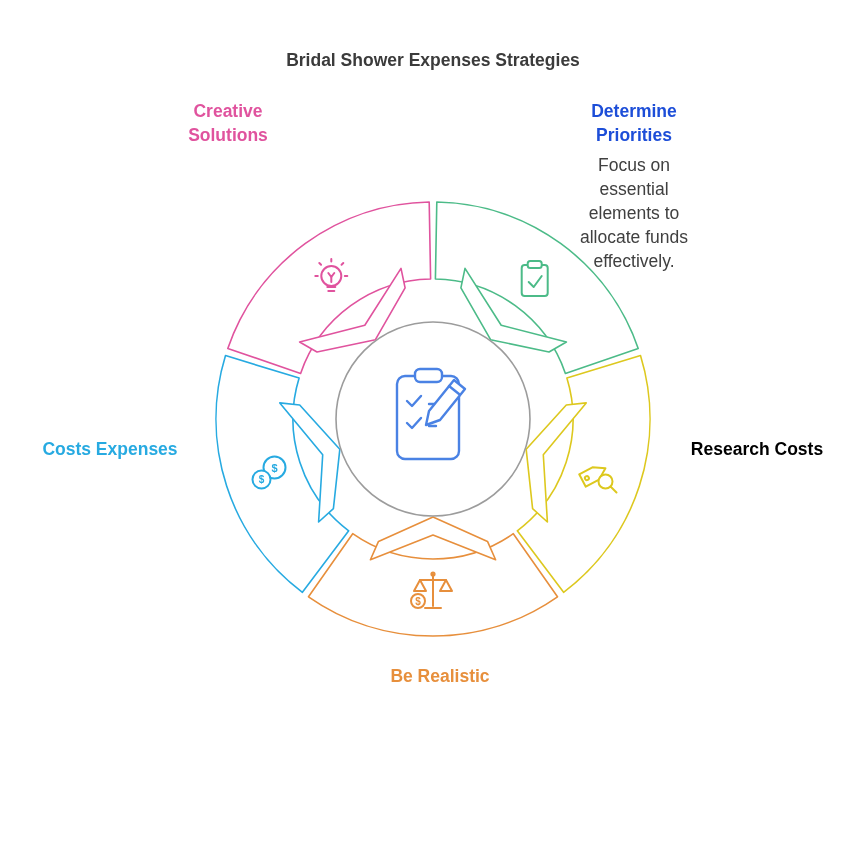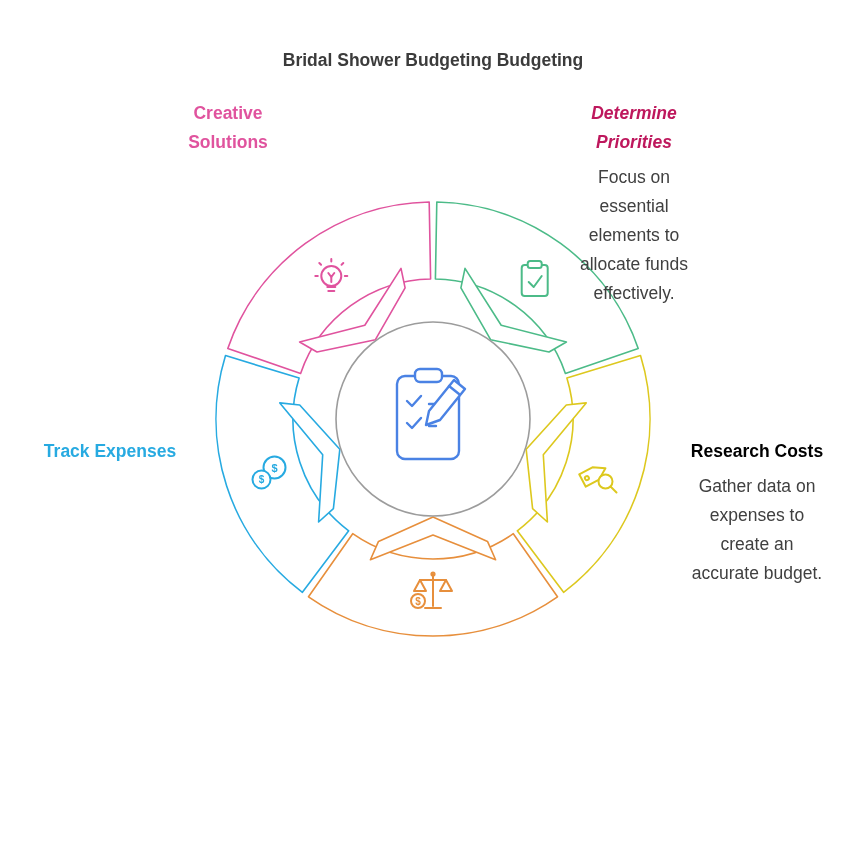--- a/index.html
+++ b/index.html
@@ -24,28 +24,28 @@
   }
   .icon text {
     stroke: none;
     font-family: "Liberation Sans", sans-serif;
     font-weight: bold; text-anchor: middle;
   }
   #clipboard-pencil-icon { stroke-width: 2.4; }
   .label {
     position: absolute; transform: translateX(-50%);
     text-align: center;
-    font-size: 17.5px; line-height: 29px; color: #404040;
+    font-size: 17.5px; line-height: 24px; color: #404040;
   }
   .label .heading { font-weight: bold; margin-bottom: 6px; }
 </style>
 </head>
 <body>
 
-<h1 class="title">Bridal Shower Budgeting Budgeting</h1>
+<h1 class="title">Bridal Shower Expenses Strategies</h1>
 
 <svg id="wheel" width="860" height="842" viewBox="0 0 860 842">
   <defs>
     <g id="clipboard-check-icon" class="icon">
       <rect x="-13" y="-14" width="26" height="31" rx="3"></rect>
       <rect x="-7" y="-18" width="14" height="7" rx="2.5" fill="#fff"></rect>
       <path d="M -6,3 l 5,5 8,-11"></path>
     </g>
 
     <g id="tag-search-icon" class="icon">
@@ -111,27 +111,27 @@
     <use href="#lightbulb-icon" x="331.3" y="279.0" style="color:#e0539e"></use>
     <circle cx="433" cy="419" r="97" class="seg" stroke="#9c9c9c"></circle>
     <use href="#clipboard-pencil-icon" x="433" y="417" style="color:#4a82e4"></use>
   </svg>
 
 <div class="label" style="left:228px; top:99px; width:180px">
   <div class="heading" style="color: rgb(224, 83, 158);">Creative<br>Solutions</div>
 </div>
 
 <div class="label" style="left:634px; top:99px; width:170px">
-  <div class="heading" style="color: #be185d; font-style: italic;">Determine<br>Priorities</div>
+  <div class="heading" style="color: #1d4ed8;">Determine<br>Priorities</div>
   <div class="desc">Focus on<br>essential<br>elements to<br>allocate funds<br>effectively.</div>
 </div>
 
 <div class="label" style="left:110px; top:437px; width:195px">
-  <div class="heading" style="color: rgb(39, 170, 225);">Track Expenses</div>
+  <div class="heading" style="color: rgb(39, 170, 225);">Costs Expenses</div>
 </div>
 
 <div class="label" style="left:757px; top:437px; width:185px">
   <div class="heading" style="color: #000000;">Research Costs</div>
-  <div class="desc">Gather data on<br>expenses to<br>create an<br>accurate budget.</div>
 </div>
 
 <div class="label" style="left:440px; top:664px; width:200px">
+  <div class="heading" style="color: rgb(231, 143, 60);">Be Realistic</div>
 </div>
 
 </body></html>

